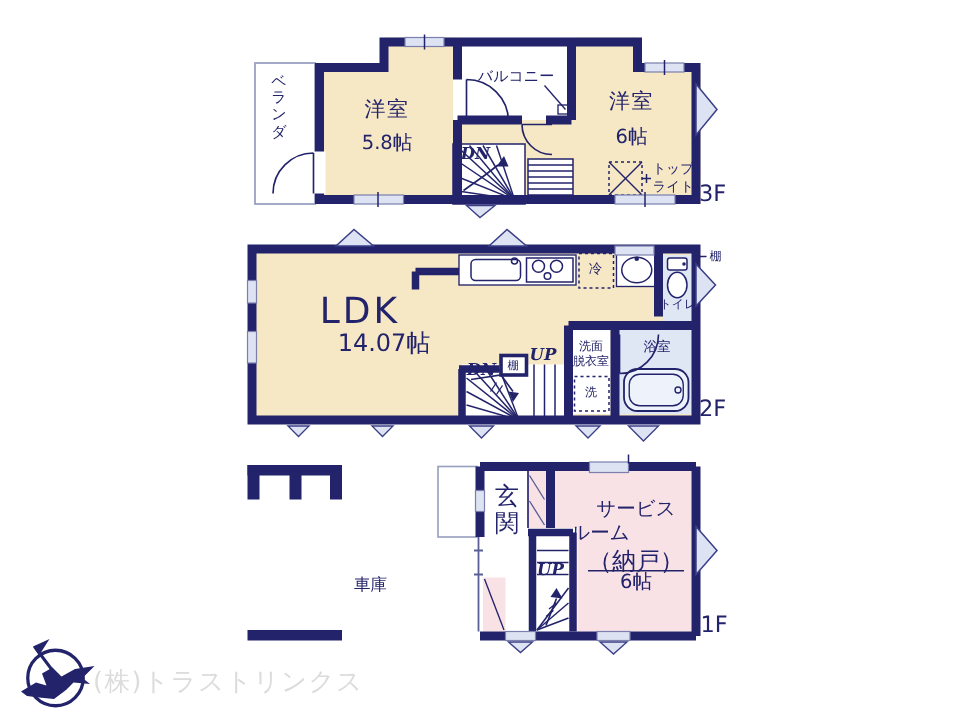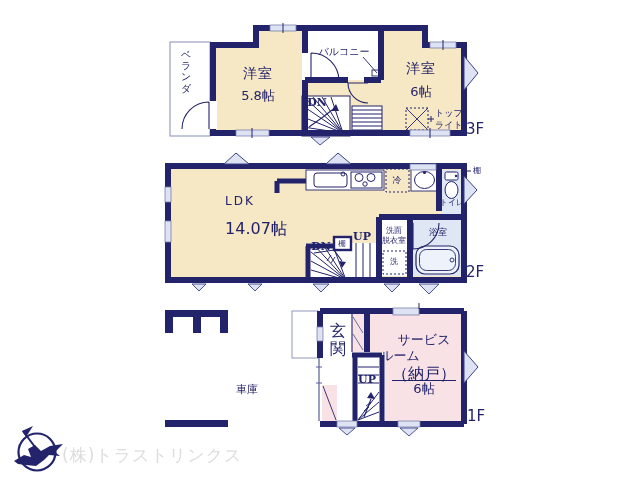--- a/index.html
+++ b/index.html
@@ -2,21 +2,21 @@
 <html><head>
 <meta charset="utf-8">
 <style>
   html,body{margin:0;padding:0;background:#ffffff;}
   #canvas{position:relative;width:640px;height:480px;background:#ffffff;overflow:hidden;
           font-family:"DejaVu Sans",sans-serif;}
   #plan-svg{position:absolute;left:0;top:0;}
   .lbl{position:absolute;color:#23236b;white-space:nowrap;line-height:1;}
   .ctr{transform:translateX(-50%);}
   .vert{width:14px;white-space:normal;word-break:break-all;text-align:center;line-height:1.12;}
-  .it{font-family:"DejaVu Serif",serif;font-weight:700;text-align:right;}
+  .it{font-family:"DejaVu Serif",serif;font-style:italic;font-weight:700;text-align:right;}
   .flab{font-size:15px;font-weight:400;}
   .room{font-size:14px;letter-spacing:1px;}
   .size{font-size:13px;}
   .tiny{font-size:8px;}
   .small{font-size:9px;}
   .logo-text{color:#dcdcdc;font-size:17px;letter-spacing:1px;}
 </style>
 </head>
 <body>
 
@@ -247,21 +247,21 @@
 <div class="lbl ctr room" style="left:258px;top:66px;">洋室</div>
 <div class="lbl ctr size" style="left:258px;top:89px;">5.8帖</div>
 <div class="lbl ctr" style="left:344px;top:47px;font-size:10px;">バルコニー</div>
 <div class="lbl ctr it" style="left:317px;top:97px;font-size:11px;">DN</div>
 <div class="lbl ctr room" style="left:421px;top:61px;">洋室</div>
 <div class="lbl ctr size" style="left:421px;top:85px;">6帖</div>
 <div class="lbl small" style="left:435px;top:109px;">トップ</div>
 <div class="lbl small" style="left:435px;top:121px;">ライト</div>
 <div class="lbl flab" style="left:466px;top:122px;">3F</div>
 
-<div class="lbl ctr" style="left:240px;top:195px;font-size:12px;letter-spacing:2px;">LDK</div>
+<div class="lbl ctr" style="left:240px;top:195px;font-size:24px;letter-spacing:2px;">LDK</div>
 <div class="lbl ctr" style="left:240px;top:221px;font-size:16px;margin-left:16px;">14.07帖</div>
 <div class="lbl ctr small" style="left:397px;top:176px;">冷</div>
 <div class="lbl tiny" style="left:473px;top:167px;">棚</div>
 <div class="lbl ctr tiny" style="left:452px;top:199px;">トイレ</div>
 <div class="lbl ctr tiny" style="left:394px;top:227px;">洗面</div>
 <div class="lbl ctr tiny" style="left:394px;top:237px;">脱衣室</div>
 <div class="lbl ctr tiny" style="left:394px;top:258px;">洗</div>
 <div class="lbl ctr small" style="left:438px;top:228px;">浴室</div>
 <div class="lbl ctr it" style="left:321px;top:241px;font-size:11px;">DN</div>
 <div class="lbl ctr it" style="left:362px;top:231px;font-size:11px;">UP</div>

